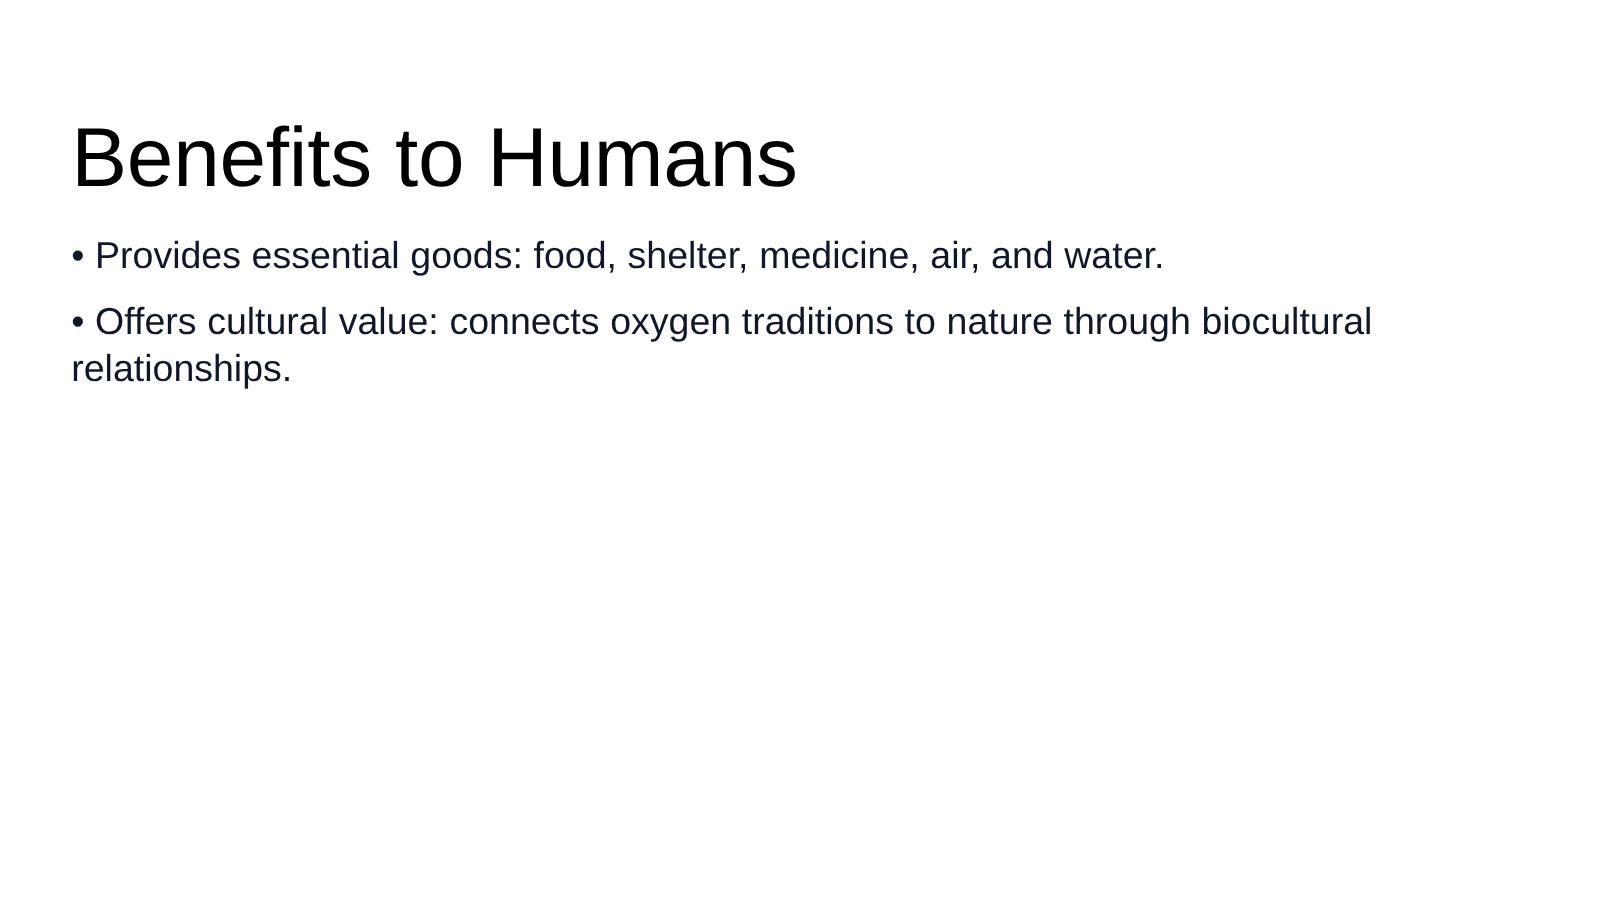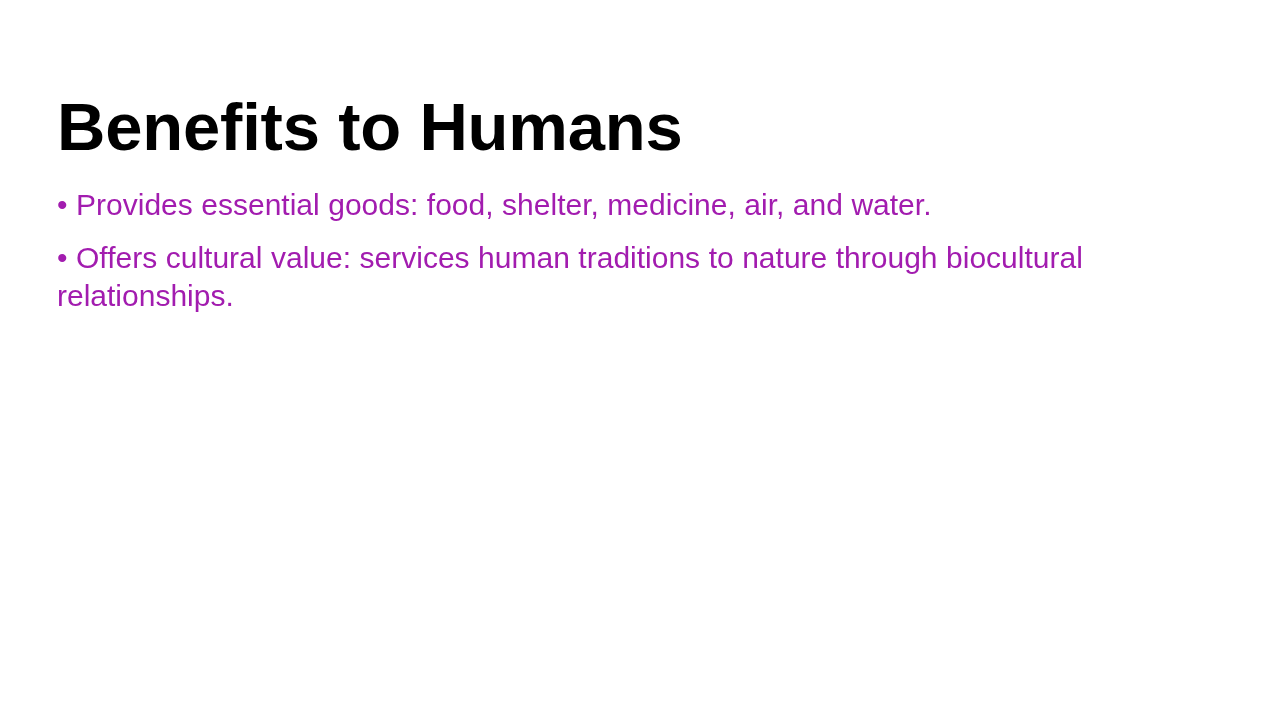--- a/index.html
+++ b/index.html
@@ -23,52 +23,52 @@
     box-sizing: border-box;
   }
 
   .slide-title {
     position: absolute;
     left: 57px;
     top: 44px;
     width: 1160px;
     font-size: 67px;
     line-height: 1.12;
-    font-weight: 700;
+    font-weight: 400;
     color: #000000;
     letter-spacing: -0.2px;
     white-space: nowrap;
   }
 
   .body-block {
     position: absolute;
     left: 57px;
     top: 186px;
     width: 1095px;
   }
 
   .bullet-line {
     font-size: 30px;
     line-height: 38px;
-    color: #a21caf;
+    color: #0f172a;
     font-weight: 400;
     margin: 0 0 15px 0;
     text-indent: 0;
     word-spacing: 0.2px;
   }
 
   .bullet-line:last-child {
     margin-bottom: 0;
   }
 </style>
 </head>
 <body>
 
 <div class="slide">
 
   <h1 class="slide-title">Benefits to Humans</h1>
 
   <div class="body-block">
     <p class="bullet-line">• Provides essential goods: food, shelter, medicine, air, and water.</p>
-    <p class="bullet-line">• Offers cultural value: services human traditions to nature through biocultural relationships.</p>
+    <p class="bullet-line">• Offers cultural value: connects oxygen traditions to nature through biocultural relationships.</p>
   </div>
 
 </div>
 
 </body></html>

